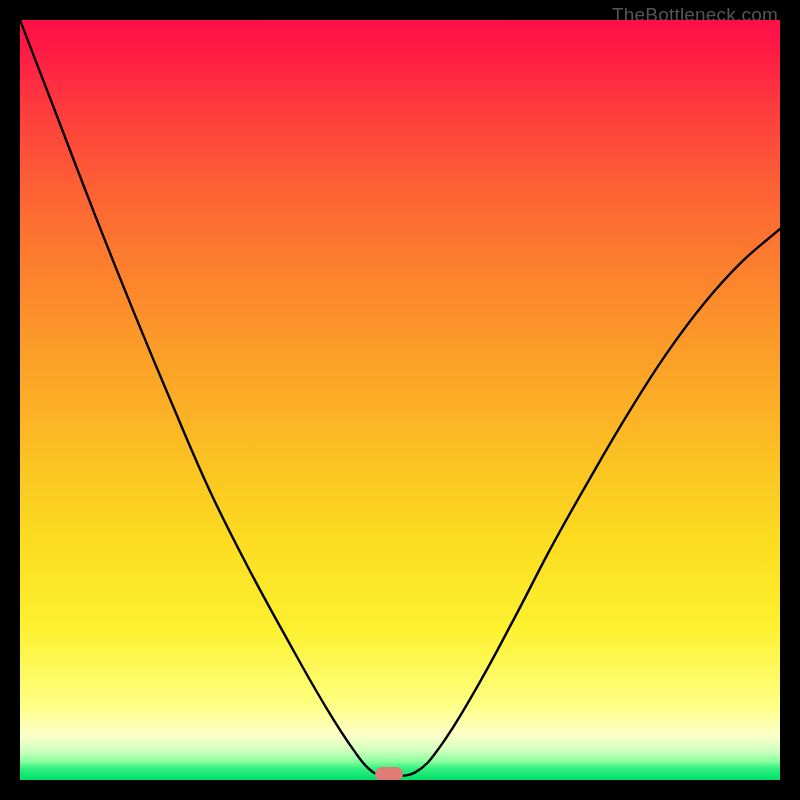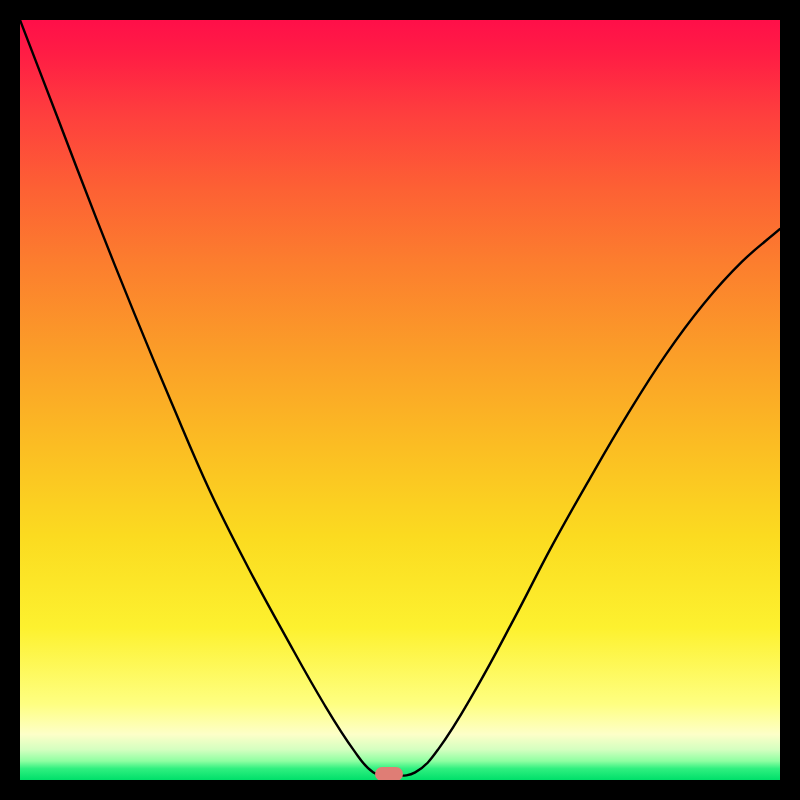--- a/index.html
+++ b/index.html
@@ -64,19 +64,20 @@
     color: #555556;
     font-size: 19px;
     letter-spacing: 0.2px;
     font-weight: 500;
   }
 </style>
 </head>
 <body>
 
 <div class="frame">
+  <div class="credit">TheBottleneck.com</div>
   <div class="plot">
     <svg class="curve" width="760" height="760" viewBox="0 0 760 760" preserveAspectRatio="none">
       <path id="curve-path" fill="none" stroke="#000" stroke-width="2.4" stroke-linecap="round" stroke-linejoin="round" d="M 0.00 0.00 C 15.20 39.52, 22.80 59.28, 38.00 98.80 C 53.20 138.32, 60.54 158.18, 76.00 197.60 C 90.94 235.70, 98.53 254.71, 114.00 292.60 C 128.93 329.19, 136.53 347.44, 152.00 383.80 C 166.93 418.88, 173.93 436.65, 190.00 471.20 C 204.33 502.01, 212.30 517.06, 228.00 547.20 C 242.70 575.43, 250.54 589.30, 266.00 617.12 C 280.94 644.02, 288.18 657.63, 304.00 684.00 C 315.54 703.23, 321.30 712.99, 334.40 731.12 C 341.06 740.35, 344.32 746.59, 353.40 752.40 C 359.52 756.32, 364.78 755.44, 372.40 755.44 C 381.50 755.44, 387.61 756.70, 395.20 752.40 C 405.85 746.37, 410.46 739.97, 418.00 729.60 C 434.78 706.53, 441.59 693.58, 456.00 668.80 C 471.99 641.29, 479.05 626.98, 494.00 598.88 C 509.45 569.83, 516.36 554.86, 532.00 525.92 C 546.76 498.62, 554.54 485.18, 570.00 458.28 C 584.94 432.29, 592.33 419.23, 608.00 393.68 C 622.73 369.68, 630.02 357.57, 646.00 334.40 C 660.42 313.49, 667.91 303.11, 684.00 283.48 C 698.31 266.02, 705.89 257.47, 722.00 241.68 C 736.29 227.67, 744.80 222.07, 760.00 209.00 "></path>
     </svg>
     <div class="marker" id="marker" style="left: 368.6px; top: 753.92px;"></div>
   </div>
 </div>
 
 </body></html>

